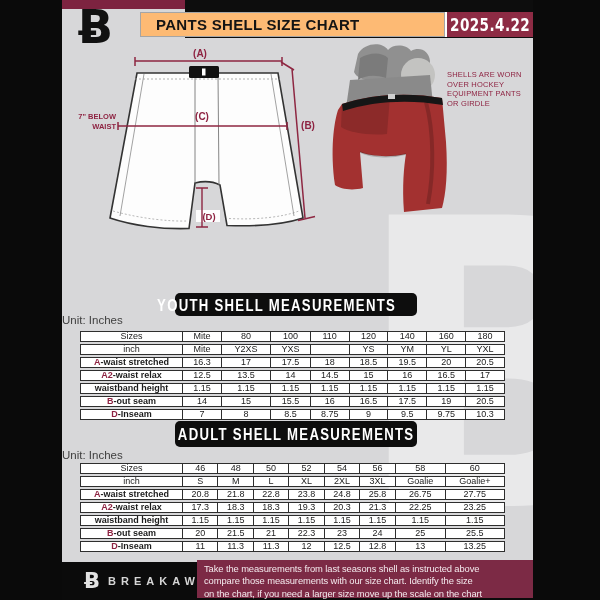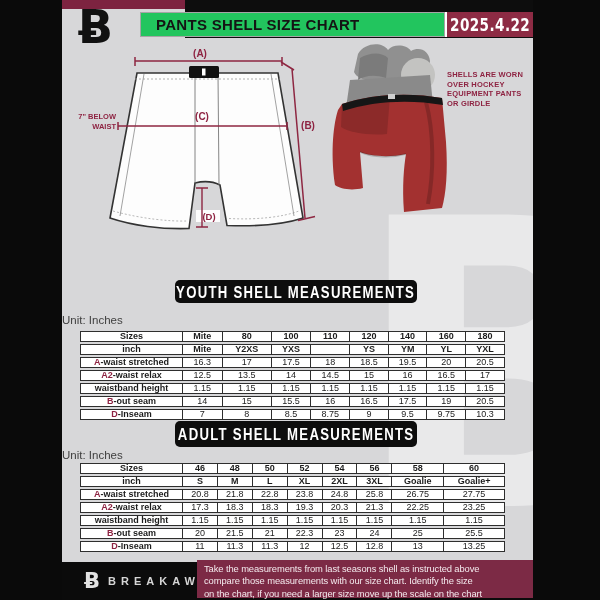--- a/index.html
+++ b/index.html
@@ -6,48 +6,48 @@
   *{box-sizing:border-box;}
   .canvas{position:relative;width:600px;height:600px;background:#0a0a0a;overflow:hidden;
           font-family:"Liberation Sans", sans-serif;}
   .content{position:absolute;left:62px;top:0;width:471px;height:600px;background:#d7d7d9;overflow:hidden;}
   .wm{position:absolute;left:290px;top:168px;font:bold 400px "DejaVu Sans",sans-serif;
       color:rgba(255,255,255,0.45);line-height:1;z-index:1;pointer-events:none;}
   .z{position:absolute;z-index:2;}
   
   .strip{left:0;top:0;width:123px;height:9px;background:#7d2340;}
   .topbar{left:123px;top:0;width:348px;height:38px;background:#0d0d0d;}
-  .titlebox{left:78px;top:12px;width:305px;height:25px;background:#22c55e;border:1px solid #a5a5a5;
+  .titlebox{left:78px;top:12px;width:305px;height:25px;background:#fdba74;border:1px solid #a5a5a5;
             display:flex;align-items:center;padding-left:15px;z-index:3;}
   .titlebox span{font-size:15px;font-weight:600;letter-spacing:.3px;color:#141414;}
   .datebox{left:383px;top:12px;width:88px;height:25px;background:#8d2b44;display:flex;align-items:center;
            justify-content:center;z-index:3;border-left:2px solid #fff;}
   .datebox span{font:bold 17px "DejaVu Sans",sans-serif;color:#fff;transform:scaleX(.8);letter-spacing:.5px;}
   .logo{left:16px;top:4px;font:bold 46px "DejaVu Sans",sans-serif;color:#111;z-index:4;line-height:1;}
   
   .diagram{left:10px;top:48px;}
   .shellpic{left:268px;top:42px;}
-  .note{left:385px;top:70px;width:84px;font-size:7.5px;font-weight:bold;color:#8e2342;line-height:9.5px;letter-spacing:.2px;}
+  .note{left:385px;top:70px;width:84px;font-size:7.5px;font-weight:normal;color:#8e2342;line-height:9.5px;letter-spacing:.2px;}
   
   .infoban{left:0;top:242px;width:471px;height:42px;background:#7c2943;color:#f7eff2;
            font-size:10.4px;font-weight:bold;line-height:13.5px;text-align:center;padding-top:2px;}
   .secban{width:242px;background:#0d0d0d;border-radius:5px;color:#fff;display:flex;align-items:center;justify-content:center;}
   .secban span{display:inline-block;font-weight:bold;font-size:15.5px;letter-spacing:1.5px;transform:scale(.85,1.12);white-space:nowrap;}
-  .yban{left:113px;top:280px;height:23px;}
+  .yban{left:113px;top:293px;height:23px;justify-content:flex-end;}
   .aban{left:113px;top:421px;height:26px;}
   .unit{left:0;width:428px;text-align:left;font-size:11.5px;color:#3f3f3f;font-weight:500;}
   .yunit{top:314px;} .aunit{top:449px;}
   
   table.meas{position:absolute;left:18px;width:425px;border-collapse:separate;border-spacing:0 2px;z-index:2;}
   .yt{top:329px;} .at{top:461px;}
   table.meas td{background:#fff;border-top:1px solid #2e2e2e;border-bottom:1px solid #2e2e2e;
       border-right:1px solid #2e2e2e;height:9px;line-height:9px;font-size:9px;color:#1c1c1c;
       text-align:center;padding:0 1px;}
   table.meas td:first-child{border-left:1px solid #2e2e2e;width:103px;font-weight:bold;}
-  table.meas tr.hdr td{font-weight:bold;}
+  table.meas tr.hdr td{font-weight:normal;}
   table.meas .accent{color:#8e2342;font-weight:bold;}
   
   .footbar{left:0;top:562px;width:471px;height:38px;background:#0b0b0b;display:flex;align-items:center;}
   .brand{margin-left:22px;display:flex;align-items:center;color:#d6d6d6;}
   .brand .bglyph{font:bold 21px "DejaVu Sans",sans-serif;margin-right:8px;color:#e2e2e2;}
   .brand .bword{font-size:11px;font-weight:600;letter-spacing:5px;}
   .footbox{left:135px;top:560px;width:336px;height:38px;background:#7c2a45;color:#f4eaee;z-index:3;
            font-size:9.4px;font-weight:normal;line-height:12.4px;padding:3px 7px;letter-spacing:-0.1px;}
   .sidebar{position:absolute;top:0;height:600px;background:#0a0a0a;z-index:5;}
   .left-bar{left:0;width:62px;} .right-bar{left:533px;width:67px;}

